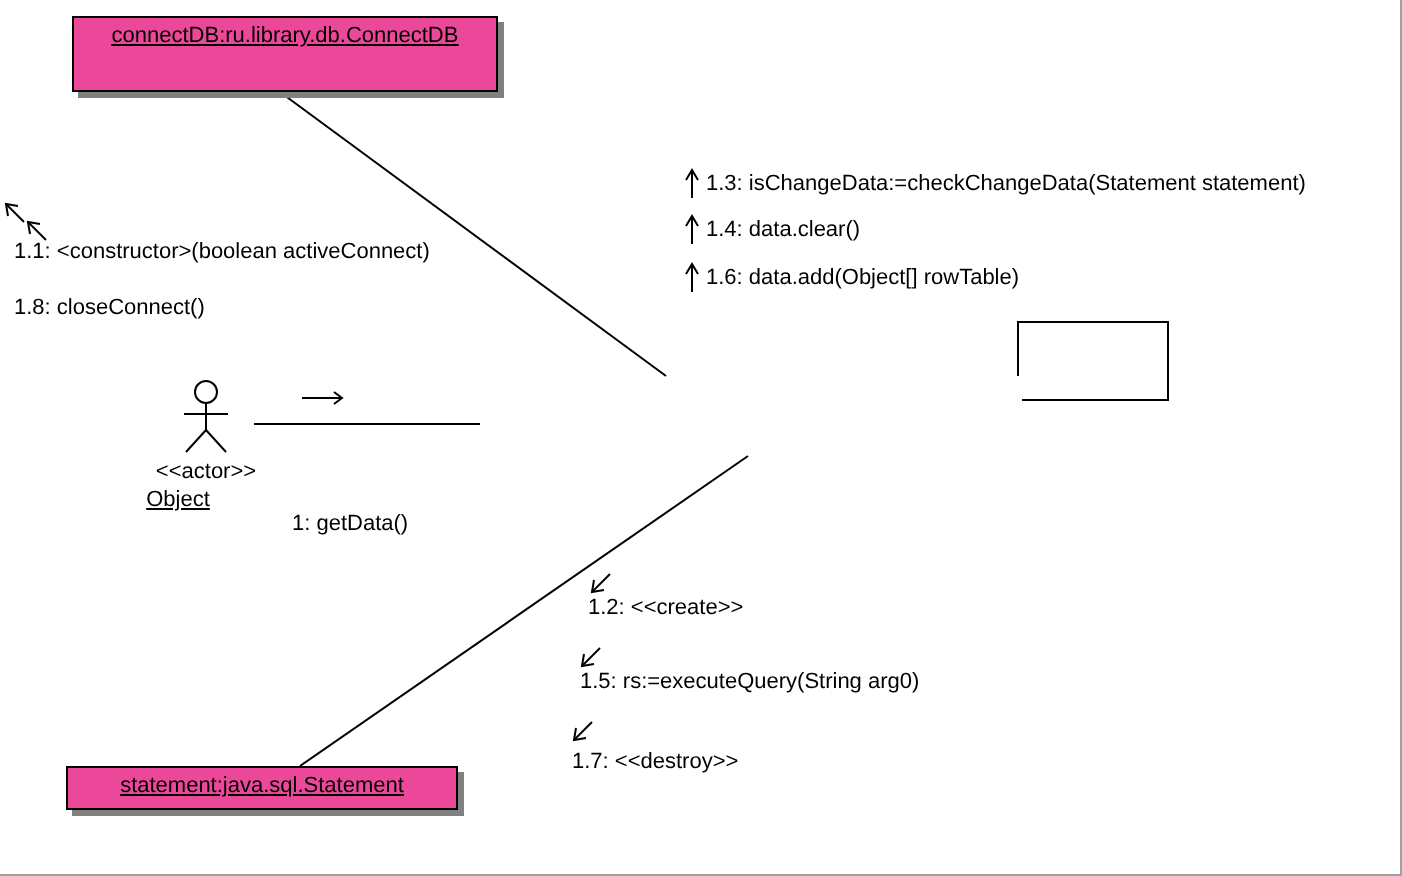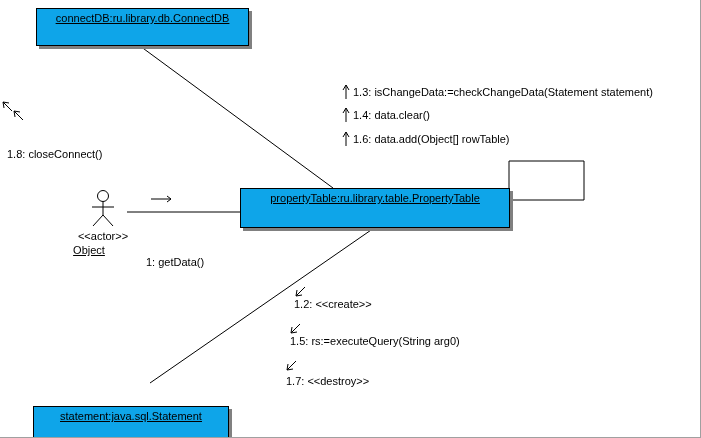--- a/index.html
+++ b/index.html
@@ -11,21 +11,21 @@
     background: #ffffff;
     font-family: "Liberation Sans", "DejaVu Sans", sans-serif;
     overflow: hidden;
     border-right: 1px solid #a0a0a0;
     border-bottom: 1px solid #a0a0a0;
   }
   .wires { position: absolute; left: 0; top: 0; }
   .wire { stroke: #000000; stroke-width: 1; fill: none; }
   .objbox {
     position: absolute;
-    background: #0ea5e9;
+    background: #ec4899;
     border: 1px solid #000000;
     box-shadow: 3px 3px 0 #808080;
     text-align: center;
     padding-top: 3px;
     font-size: 11px;
     color: #000000;
     text-decoration: underline;
   }
   .objname { text-decoration: underline; white-space: nowrap; }
   .label {
@@ -95,33 +95,31 @@
     <g>
       <path class="wire" d="M296 361 L287 370"></path>
       <path class="wire" d="M288 364 L287 370 L293 369"></path>
     </g>
   </svg>
 
   <div class="objbox" style="left:36px; top:8px; width:213px; height:38px;">
     <span class="objname">connectDB:ru.library.db.ConnectDB</span>
   </div>
 
-  <div class="objbox" style="left:240px; top:188px; width:270px; height:40px;">
-    <span class="objname">propertyTable:ru.library.table.PropertyTable</span>
-  </div>
 
-  <div class="objbox" style="left:33px; top:406px; width:196px; height:32px;">
+  <div class="objbox" style="left:33px; top:383px; width:196px; height:22px;">
     <span class="objname">statement:java.sql.Statement</span>
   </div>
 
   <div class="label center" style="left:103px; top:230px;">&lt;&lt;actor&gt;&gt;</div>
   <div class="label center underline" style="left:89px; top:244px;">Object</div>
 
   <div class="label" style="left:146px; top:208px;margin-top:48px;">1: getData()</div>
 
+  <div class="label" style="left:7px; top:120px;">1.1: &lt;constructor&gt;(boolean activeConnect)</div>
   <div class="label" style="left:7px; top:148px;">1.8: closeConnect()</div>
 
   <div class="label" style="left:353px; top:86px;">1.3: isChangeData:=checkChangeData(Statement statement)</div>
   <div class="label" style="left:353px; top:109px;">1.4: data.clear()</div>
   <div class="label" style="left:353px; top:133px;">1.6: data.add(Object[] rowTable)</div>
 
   <div class="label" style="left:294px; top:298px;">1.2: &lt;&lt;create&gt;&gt;</div>
   <div class="label" style="left:290px; top:335px;">1.5: rs:=executeQuery(String arg0)</div>
   <div class="label" style="left:286px; top:375px;">1.7: &lt;&lt;destroy&gt;&gt;</div>
 

